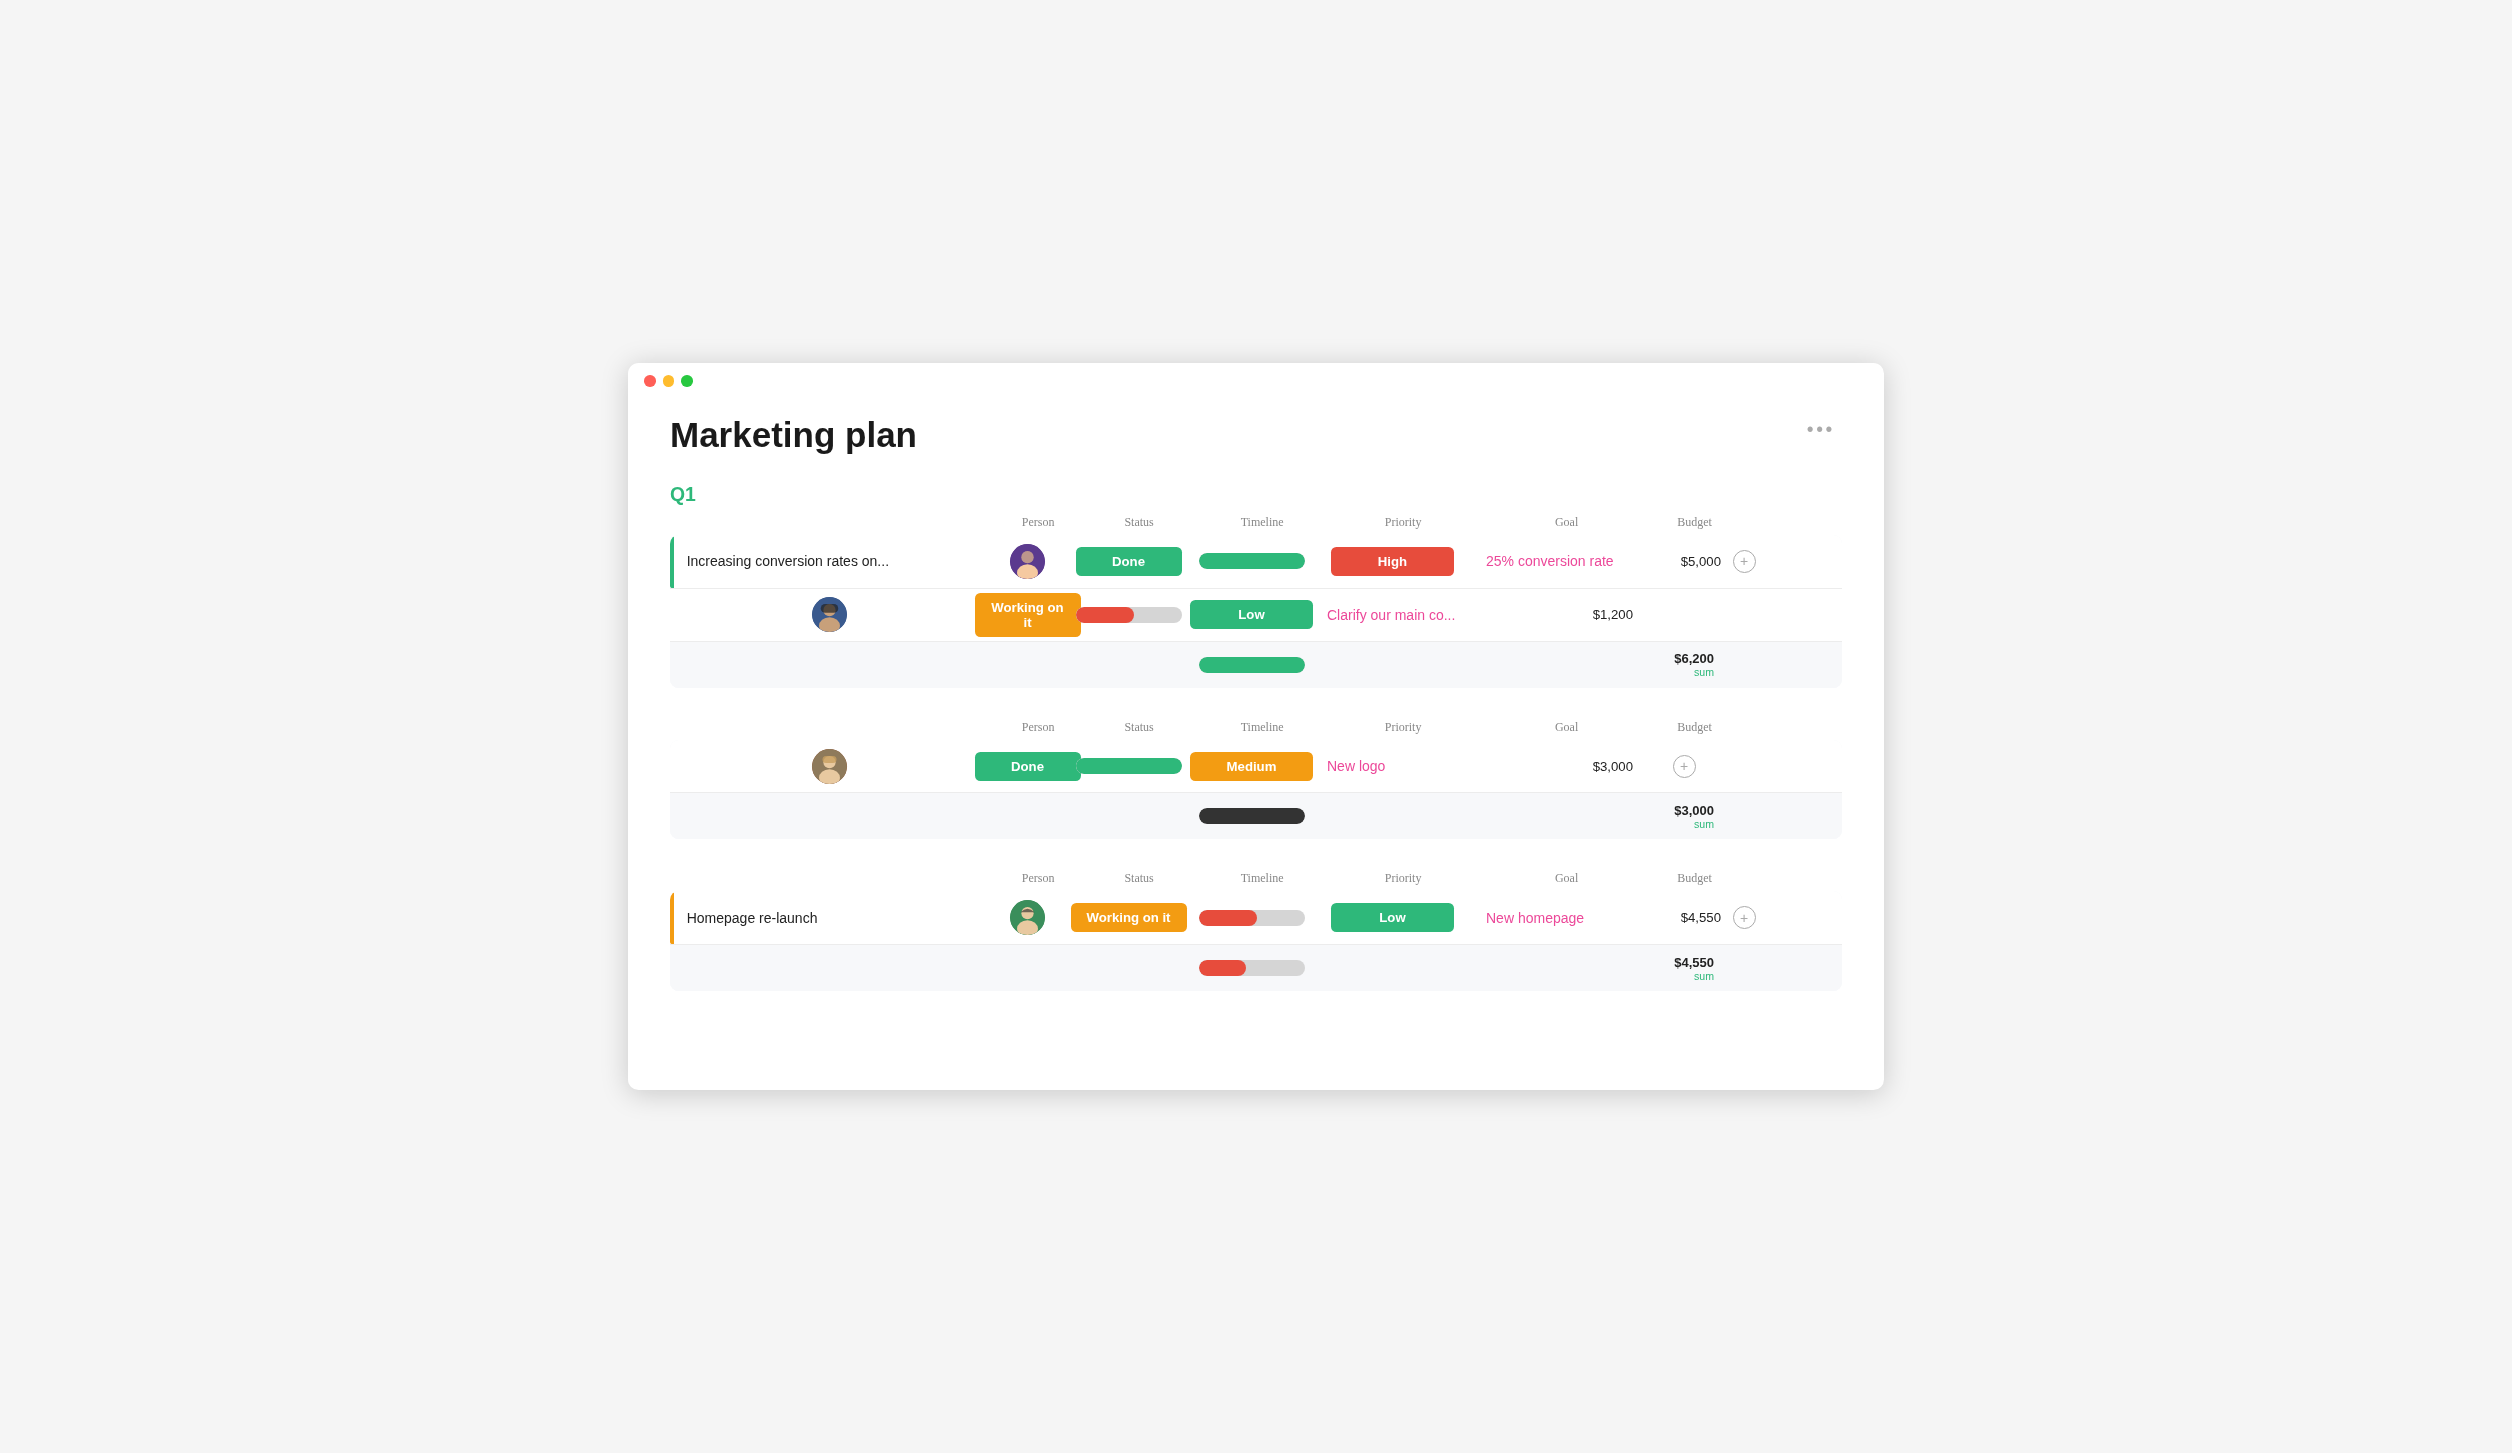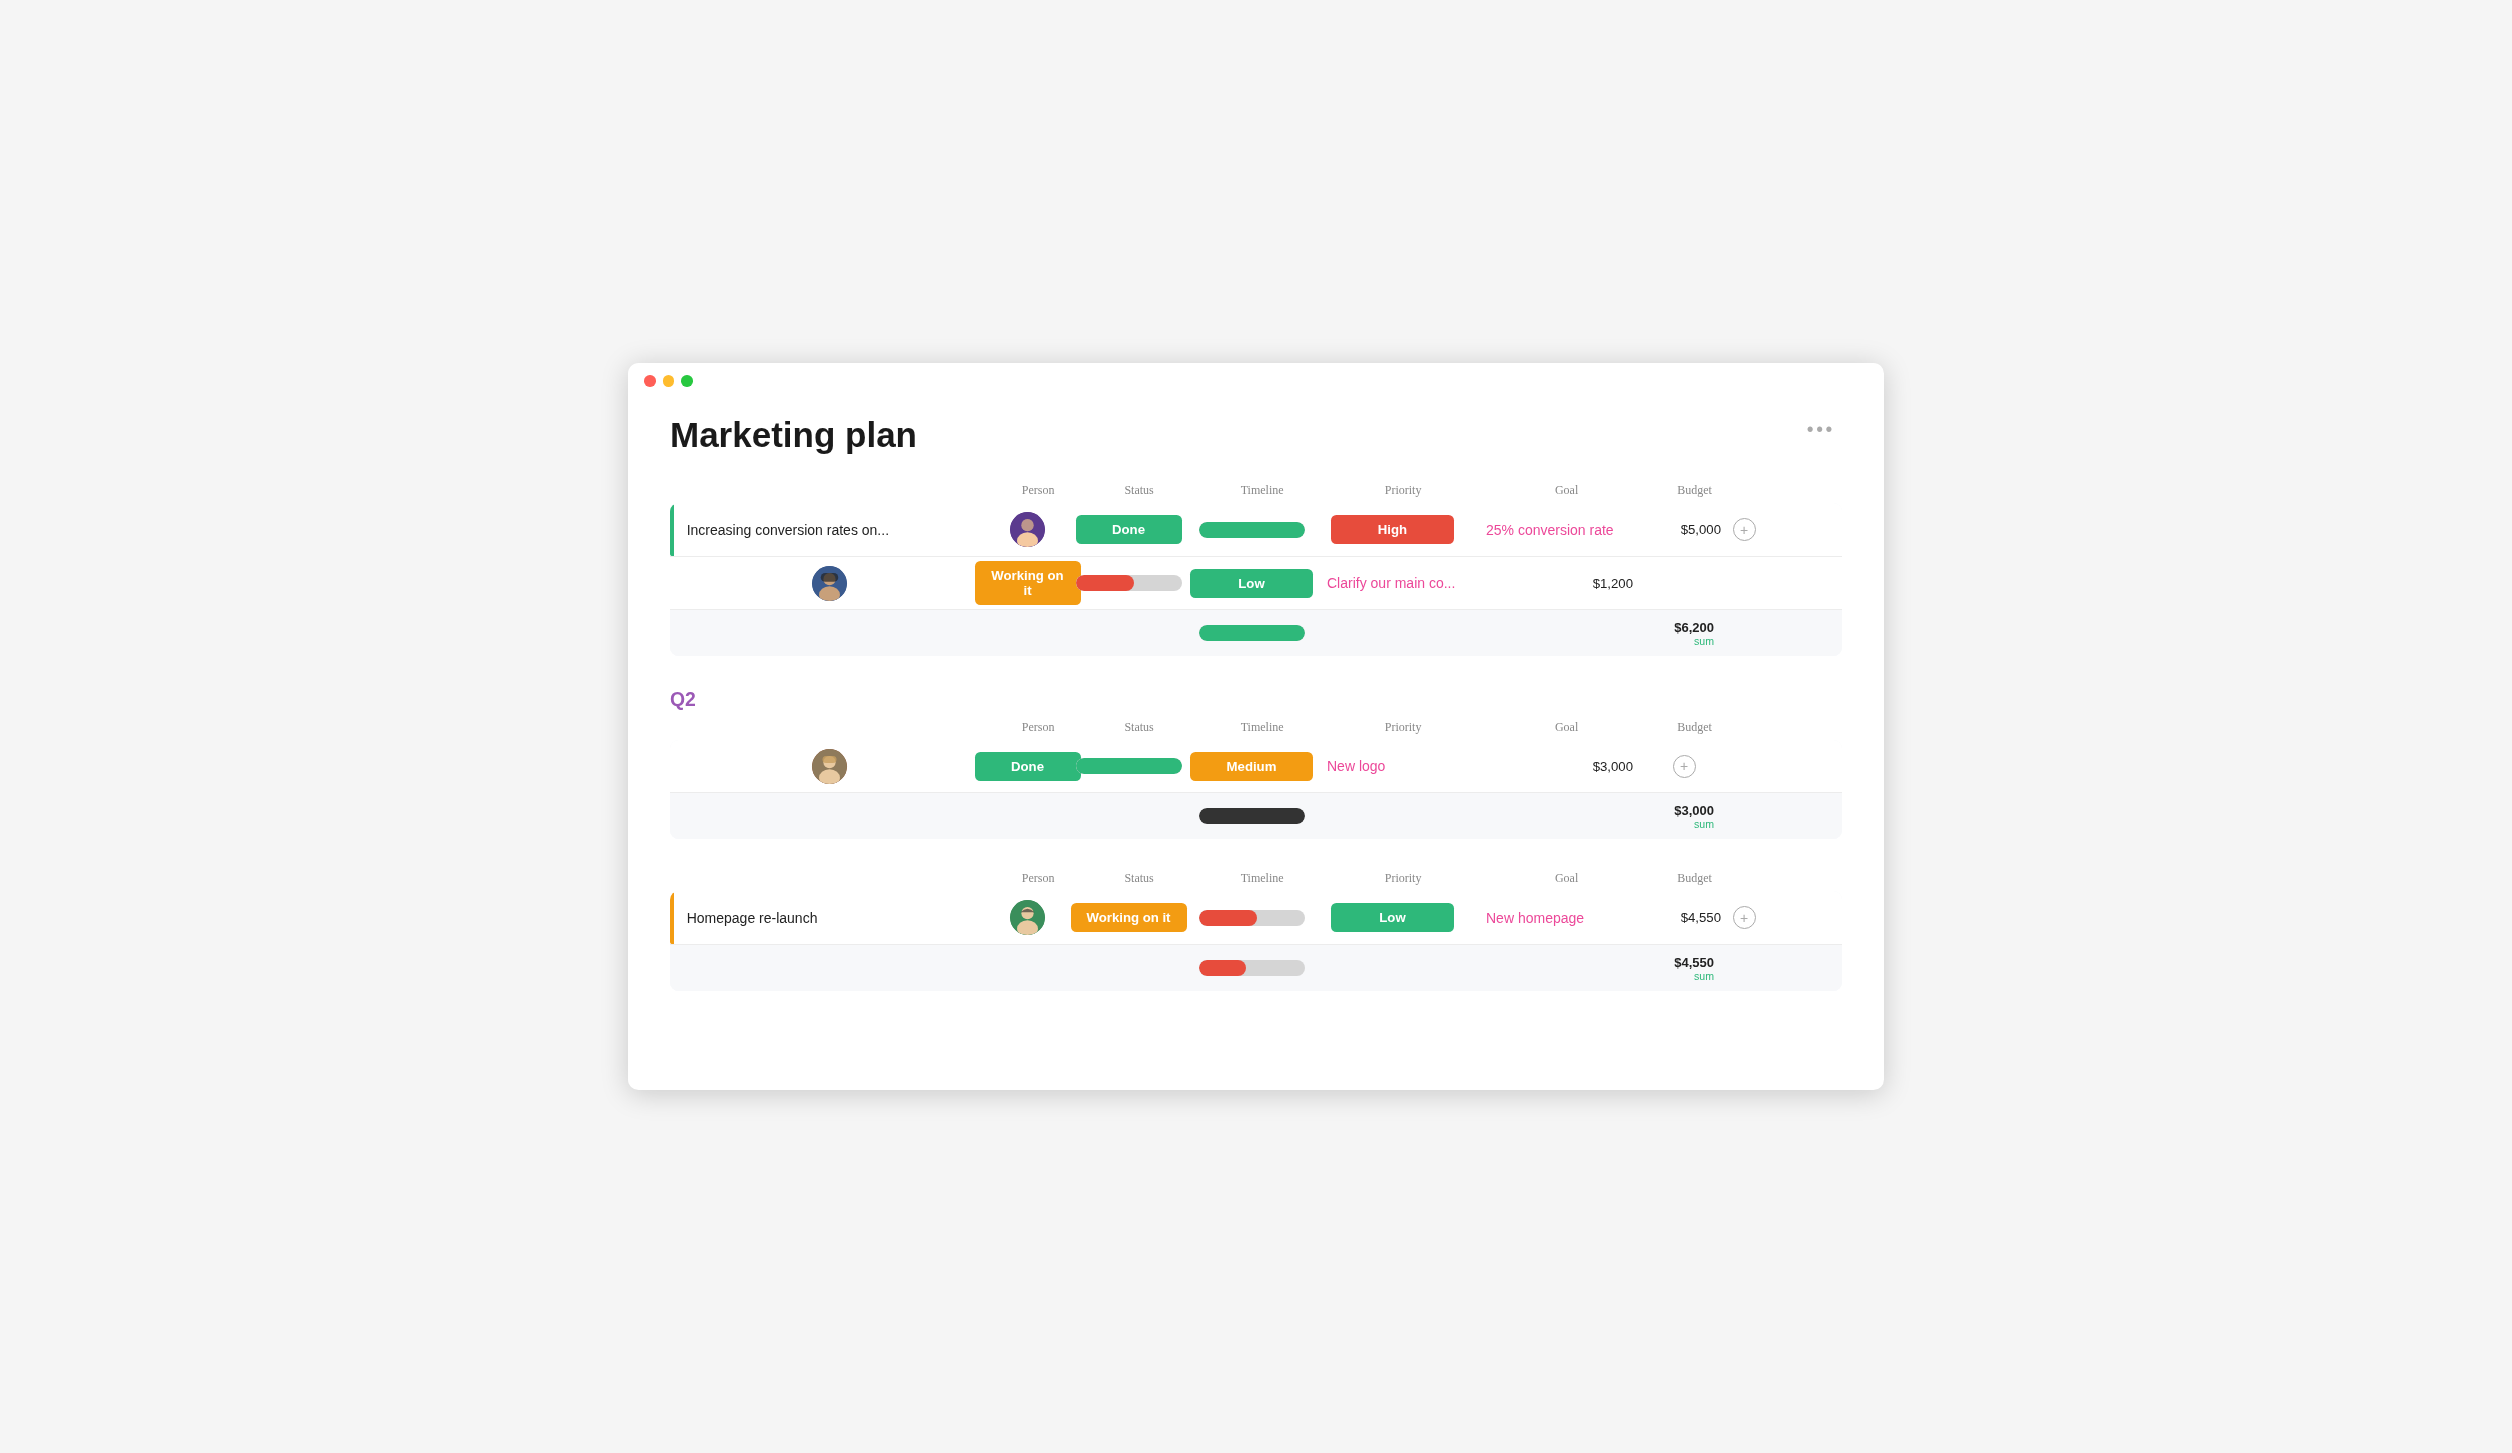--- a/index.html
+++ b/index.html
@@ -273,132 +273,132 @@
   <div class="titlebar">
     <span class="dot dot-red"></span>
     <span class="dot dot-yellow"></span>
     <span class="dot dot-green"></span>
   </div>
 
   <div class="content">
     <div class="page-header">
       <h1 class="page-title">Marketing plan</h1>
       <div class="more-btn">•••</div>
+    </div>
+
+    <div class="section">
+      <div class="section-header-row">
+        <span class="section-label q1">Q1</span>
+      </div>
+      <div class="col-headers">
+        <div class="ch"></div>
+        <div class="ch">Person</div>
+        <div class="ch">Status</div>
+        <div class="ch">Timeline</div>
+        <div class="ch">Priority</div>
+        <div class="ch">Goal</div>
+        <div class="ch">Budget</div>
+        <div class="ch"></div>
+      </div>
+      <div class="table-card">
+
+        <div class="table-row">
+          <div class="task-cell">
+            <div class="task-border green"></div>
+            <span class="task-name">Increasing conversion rates on...</span>
+          </div>
+          <div class="person-cell">
+            <div class="avatar a1">
+              <svg class="avatar-svg" viewBox="0 0 40 40" xmlns="http://www.w3.org/2000/svg">
+                <circle cx="20" cy="20" r="20" fill="#5b3a8e"></circle>
+                <circle cx="20" cy="15" r="7" fill="#f5c9a0"></circle>
+                <ellipse cx="20" cy="33" rx="12" ry="10" fill="#f5c9a0"></ellipse>
+                <circle cx="20" cy="15" r="7" fill="#3d2260" opacity="0.3"></circle>
+              </svg>
+            </div>
+          </div>
+          <div class="status-cell">
+            <div class="status-badge done">Done</div>
+          </div>
+          <div class="timeline-cell">
+            <div class="timeline-bar-wrap">
+              <div class="timeline-bar-fill green-full"></div>
+            </div>
+          </div>
+          <div class="priority-cell">
+            <div class="priority-badge high">High</div>
+          </div>
+          <div class="goal-cell">25% conversion rate</div>
+          <div class="budget-cell">$5,000</div>
+          <div class="add-col-cell">
+            <div class="add-col-btn">+</div>
+          </div>
+        </div>
+
+        <div class="table-row">
+          <div class="person-cell">
+            <div class="avatar a2">
+              <svg class="avatar-svg" viewBox="0 0 40 40" xmlns="http://www.w3.org/2000/svg">
+                <circle cx="20" cy="20" r="20" fill="#3a5a8e"></circle>
+                <circle cx="20" cy="15" r="7" fill="#c8a07a"></circle>
+                <ellipse cx="20" cy="33" rx="12" ry="10" fill="#c8a07a"></ellipse>
+                <rect x="10" y="8" width="20" height="10" rx="5" fill="#222" opacity="0.7"></rect>
+              </svg>
+            </div>
+          </div>
+          <div class="status-cell">
+            <div class="status-badge working">Working on it</div>
+          </div>
+          <div class="timeline-cell">
+            <div class="timeline-bar-wrap">
+              <div class="timeline-bar-fill red-half"></div>
+            </div>
+          </div>
+          <div class="priority-cell">
+            <div class="priority-badge low">Low</div>
+          </div>
+          <div class="goal-cell">Clarify our main co...</div>
+          <div class="budget-cell">$1,200</div>
+          <div class="add-col-cell"></div>
+        </div>
+
+        <div class="sum-row">
+          <div></div>
+          <div></div>
+          <div></div>
+          <div class="sum-timeline timeline-cell">
+            <div class="timeline-bar-wrap">
+              <div class="timeline-bar-fill green-full"></div>
+            </div>
+          </div>
+          <div></div>
+          <div></div>
+          <div class="budget-cell">
+            <div class="sum-budget">
+              <span class="sum-amount">$6,200</span>
+              <span class="sum-label">sum</span>
+            </div>
+          </div>
+          <div></div>
+        </div>
+      </div>
     </div>
 
     <div class="section">
       <div class="col-headers">
         <div class="ch"></div>
         <div class="ch">Person</div>
         <div class="ch">Status</div>
         <div class="ch">Timeline</div>
         <div class="ch">Priority</div>
         <div class="ch">Goal</div>
         <div class="ch">Budget</div>
         <div class="ch"></div>
       </div>
       <div class="table-card">
-
-        <div class="table-row">
-          <div class="task-cell">
-            <div class="task-border green"></div>
-            <span class="task-name">Increasing conversion rates on...</span>
-          </div>
-          <div class="person-cell">
-            <div class="avatar a1">
-              <svg class="avatar-svg" viewBox="0 0 40 40" xmlns="http://www.w3.org/2000/svg">
-                <circle cx="20" cy="20" r="20" fill="#5b3a8e"></circle>
-                <circle cx="20" cy="15" r="7" fill="#f5c9a0"></circle>
-                <ellipse cx="20" cy="33" rx="12" ry="10" fill="#f5c9a0"></ellipse>
-                <circle cx="20" cy="15" r="7" fill="#3d2260" opacity="0.3"></circle>
-              </svg>
-            </div>
-          </div>
-          <div class="status-cell">
-            <div class="status-badge done">Done</div>
-          </div>
-          <div class="timeline-cell">
-            <div class="timeline-bar-wrap">
-              <div class="timeline-bar-fill green-full"></div>
-            </div>
-          </div>
-          <div class="priority-cell">
-            <div class="priority-badge high">High</div>
-          </div>
-          <div class="goal-cell">25% conversion rate</div>
-          <div class="budget-cell">$5,000</div>
-          <div class="add-col-cell">
-            <div class="add-col-btn">+</div>
-          </div>
-        </div>
-
-        <div class="table-row">
-          <div class="person-cell">
-            <div class="avatar a2">
-              <svg class="avatar-svg" viewBox="0 0 40 40" xmlns="http://www.w3.org/2000/svg">
-                <circle cx="20" cy="20" r="20" fill="#3a5a8e"></circle>
-                <circle cx="20" cy="15" r="7" fill="#c8a07a"></circle>
-                <ellipse cx="20" cy="33" rx="12" ry="10" fill="#c8a07a"></ellipse>
-                <rect x="10" y="8" width="20" height="10" rx="5" fill="#222" opacity="0.7"></rect>
-              </svg>
-            </div>
-          </div>
-          <div class="status-cell">
-            <div class="status-badge working">Working on it</div>
-          </div>
-          <div class="timeline-cell">
-            <div class="timeline-bar-wrap">
-              <div class="timeline-bar-fill red-half"></div>
-            </div>
-          </div>
-          <div class="priority-cell">
-            <div class="priority-badge low">Low</div>
-          </div>
-          <div class="goal-cell">Clarify our main co...</div>
-          <div class="budget-cell">$1,200</div>
-          <div class="add-col-cell"></div>
-        </div>
-
-        <div class="sum-row">
-          <div></div>
-          <div></div>
-          <div></div>
-          <div class="sum-timeline timeline-cell">
-            <div class="timeline-bar-wrap">
-              <div class="timeline-bar-fill green-full"></div>
-            </div>
-          </div>
-          <div></div>
-          <div></div>
-          <div class="budget-cell">
-            <div class="sum-budget">
-              <span class="sum-amount">$6,200</span>
-              <span class="sum-label">sum</span>
-            </div>
-          </div>
-          <div></div>
-        </div>
-      </div>
-    </div>
-
-    <div class="section">
-      <div class="section-header-row">
-        <span class="section-label q2">Q2</span>
-      </div>
-      <div class="col-headers">
-        <div class="ch"></div>
-        <div class="ch">Person</div>
-        <div class="ch">Status</div>
-        <div class="ch">Timeline</div>
-        <div class="ch">Priority</div>
-        <div class="ch">Goal</div>
-        <div class="ch">Budget</div>
-        <div class="ch"></div>
-      </div>
-      <div class="table-card">
         <div class="table-row">
           <div class="person-cell">
             <div class="avatar a3">
               <svg class="avatar-svg" viewBox="0 0 40 40" xmlns="http://www.w3.org/2000/svg">
                 <circle cx="20" cy="20" r="20" fill="#8e7a5b"></circle>
                 <circle cx="20" cy="15" r="7" fill="#e8c9a0"></circle>
                 <ellipse cx="20" cy="33" rx="12" ry="10" fill="#e8c9a0"></ellipse>
                 <rect x="12" y="8" width="16" height="8" rx="4" fill="#c8a060" opacity="0.8"></rect>
               </svg>
             </div>

